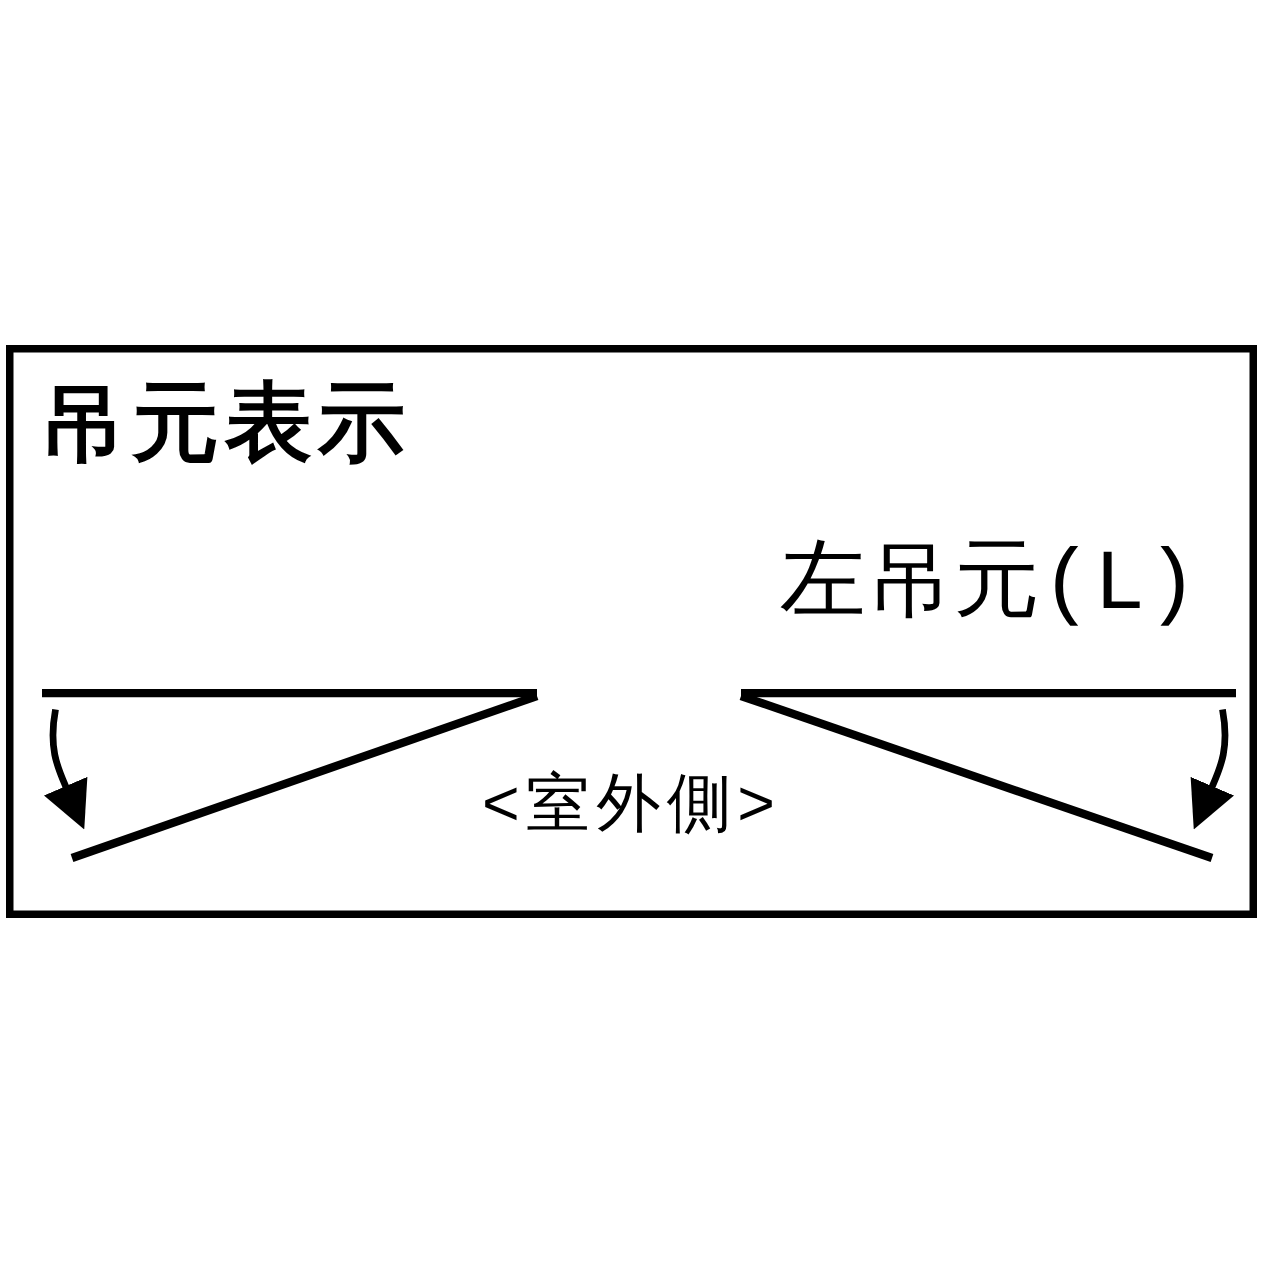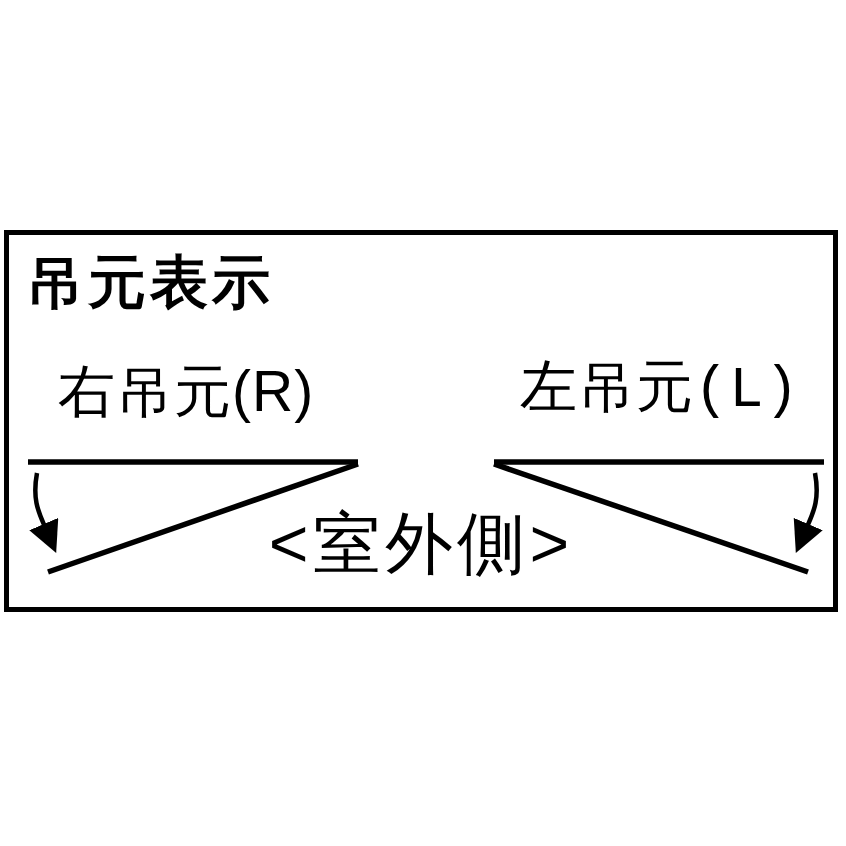--- a/index.html
+++ b/index.html
@@ -44,44 +44,42 @@
     line-height: 1;
     white-space: nowrap;
   }
   .hinge-label.right { left: 49px; }
   .hinge-label.left  { left: 511px; font-family: Liberation Mono, monospace; }
   .outside-label {
     position: absolute;
     left: 50%;
     transform: translateX(-50%);
     top: 280px;
-    font-size: 68px;
+    font-size: 43px;
     font-weight: normal;
     letter-spacing: 4px;
     line-height: 1;
     white-space: nowrap;
-    font-family: Liberation Mono, monospace;
   }
   .lines-svg {
     position: absolute;
     left: 0;
     top: 0;
     width: 824px;
     height: 372px;
   }
 </style>
 </head>
 <body>
 
 <div class="canvas">
   <div class="frame">
 
     <div class="title">吊元表示</div>
 
-    <div class="hinge-label right">右吊元(R)</div>
 
     <div class="hinge-label left">左吊元(L)</div>
 
     <div class="outside-label">&lt;室外側&gt;</div>
 
     <svg class="lines-svg" viewBox="0 0 824 372" xmlns="http://www.w3.org/2000/svg">
       <defs>
         <marker id="arrowhead" viewBox="0 0 10 10" refX="1" refY="5" markerWidth="7" markerHeight="7" orient="auto">
           <path d="M 0 0 L 10 5 L 0 10 z" fill="#000000"></path>
         </marker>

